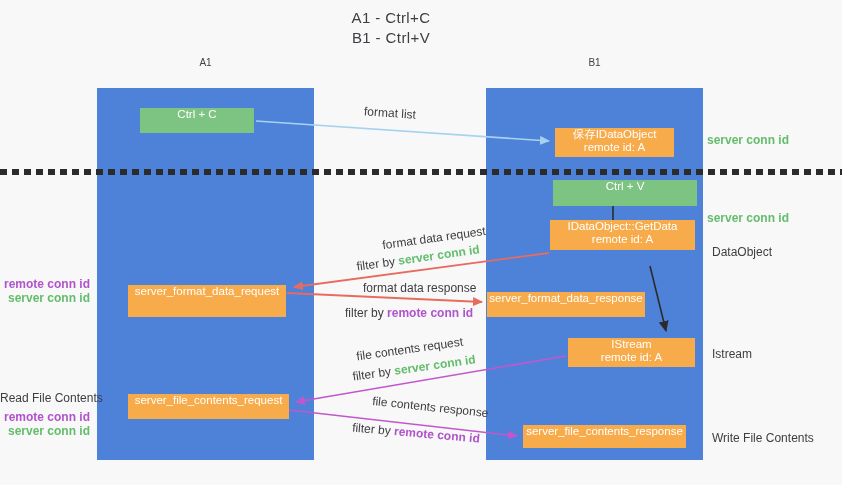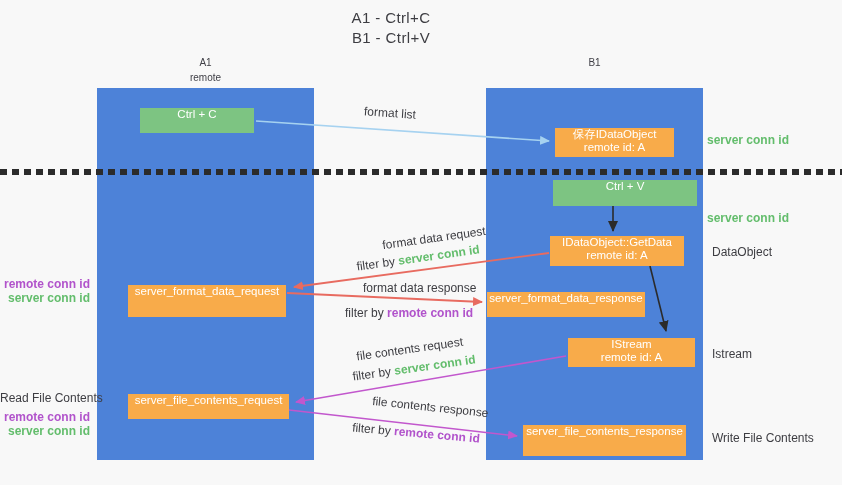--- a/index.html
+++ b/index.html
@@ -28,26 +28,26 @@
   .s-blk{stroke:var(--arrow-black);stroke-width:1.6;fill:none}
   .f-blue{fill:var(--arrow-blue)} .f-red{fill:var(--arrow-red)}
   .f-mag{fill:var(--arrow-magenta)} .f-blk{fill:var(--arrow-black)}
   .box{position:absolute;display:flex;flex-direction:column;align-items:center;justify-content:flex-start;
     color:#fff;font-size:11.5px;line-height:13px;text-align:center;white-space:nowrap;z-index:4}
   .green-box{background:var(--box-green)}
   .orange-box{background:var(--box-orange)}
   #node-ctrl-c{left:140px;top:108px;width:114px;height:25px}
   #node-save-obj{left:555px;top:128px;width:119px;height:29px}
   #node-ctrl-v{left:553px;top:180px;width:144px;height:26px}
-  #node-getdata{left:550px;top:236px;width:134px;height:30px}
+  #node-getdata{left:550px;top:220px;width:145px;height:30px}
   #node-fmt-req{left:128px;top:285px;width:158px;height:32px}
   #node-fmt-resp{left:487px;top:292px;width:158px;height:25px}
   #node-istream{left:568px;top:338px;width:127px;height:29px}
   #node-file-req{left:128px;top:394px;width:161px;height:25px}
-  #node-file-resp{left:523px;top:425px;width:163px;height:31px}
+  #node-file-resp{left:523px;top:425px;width:163px;height:23px}
   .lbl{position:absolute;font-size:12px;line-height:14px;white-space:nowrap;z-index:5;color:var(--text-dark)}
   .g{color:var(--green-label);font-weight:bold}
   .p{color:var(--purple-label);font-weight:bold}
   .left-lbl{left:0;width:90px;text-align:right}
   #lbl-sc-r1{left:707px;top:133px}
   #lbl-sc-r2{left:707px;top:211px}
   #lbl-dataobject{left:712px;top:245px}
   #lbl-istream{left:712px;top:347px}
   #lbl-write-file{left:712px;top:431px}
   #lbl-pair1-remote{top:277px}
@@ -69,21 +69,20 @@
 </head>
 <body>
 
 <div class="title">
   <div>A1 - Ctrl+C</div>
   <div>B1 - Ctrl+V</div>
 </div>
 
 <div class="lane-header" id="hdr-a1">
   <div>A1</div>
-  <div>remote</div>
 </div>
 <div class="lane-header" id="hdr-b1">
   <div>B1</div>
 </div>
 
 <div class="lane" id="lane-a1"></div>
 <div class="lane" id="lane-b1"></div>
 
 <div class="dotted"></div>
 

